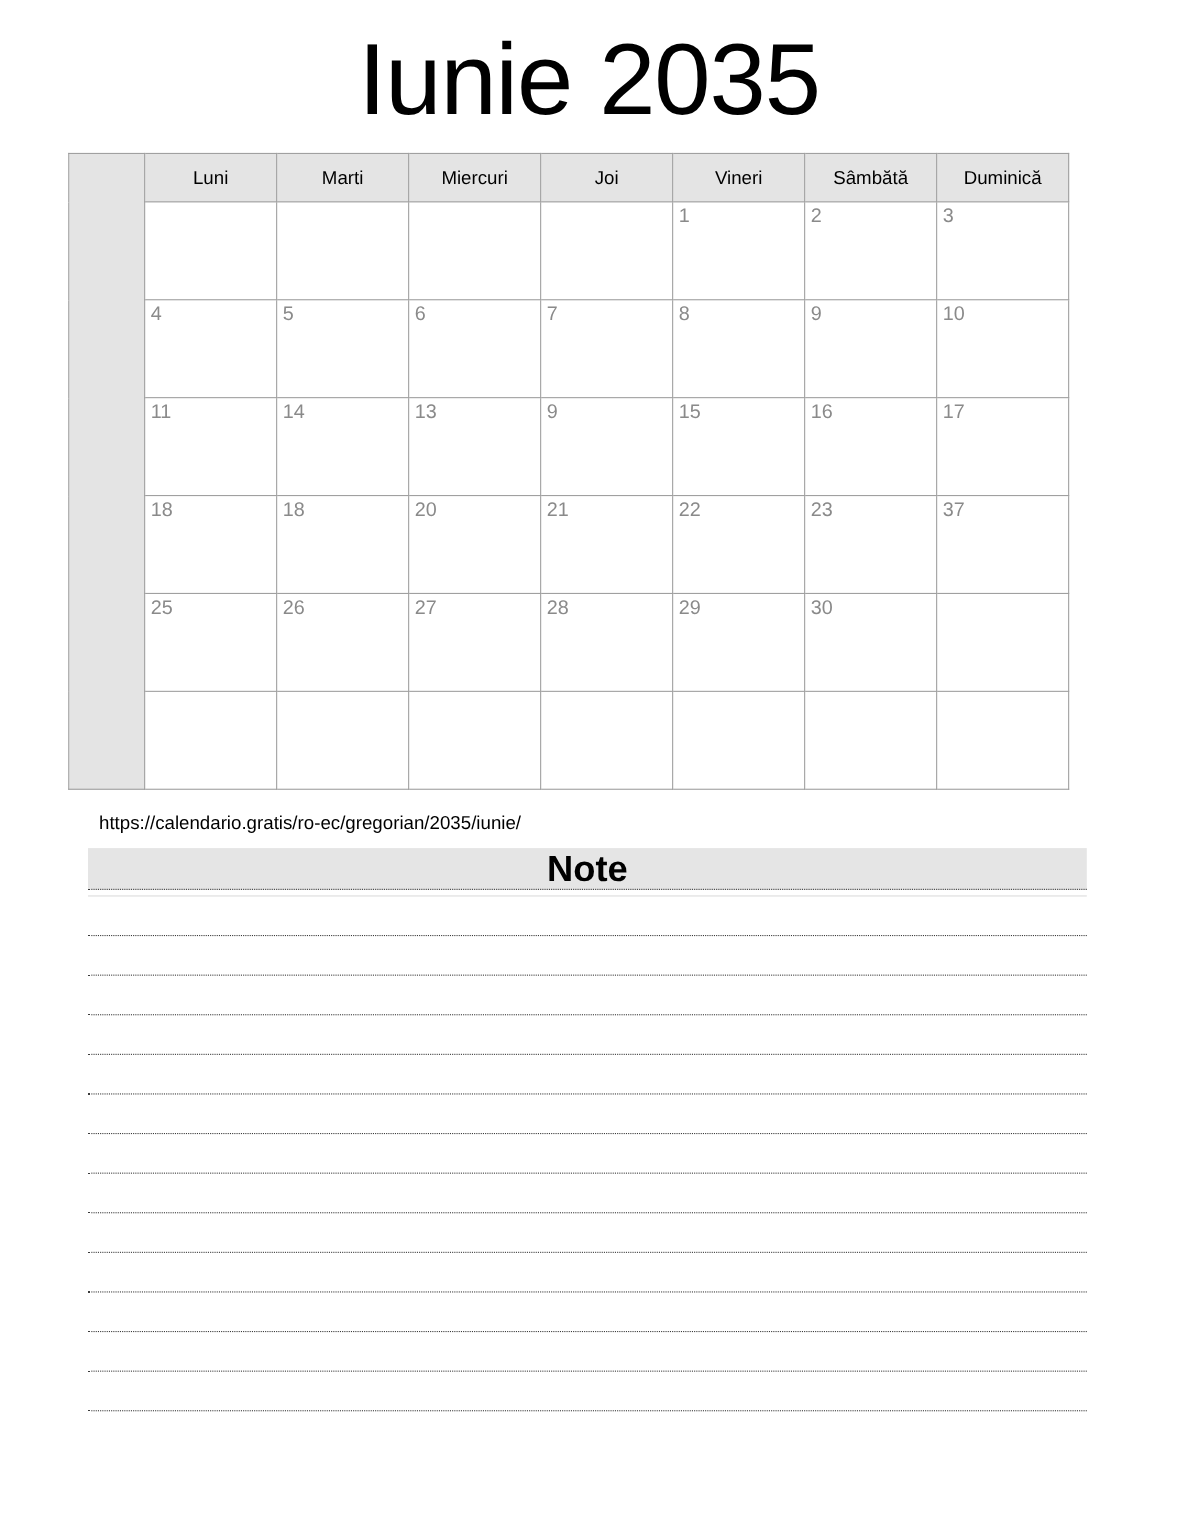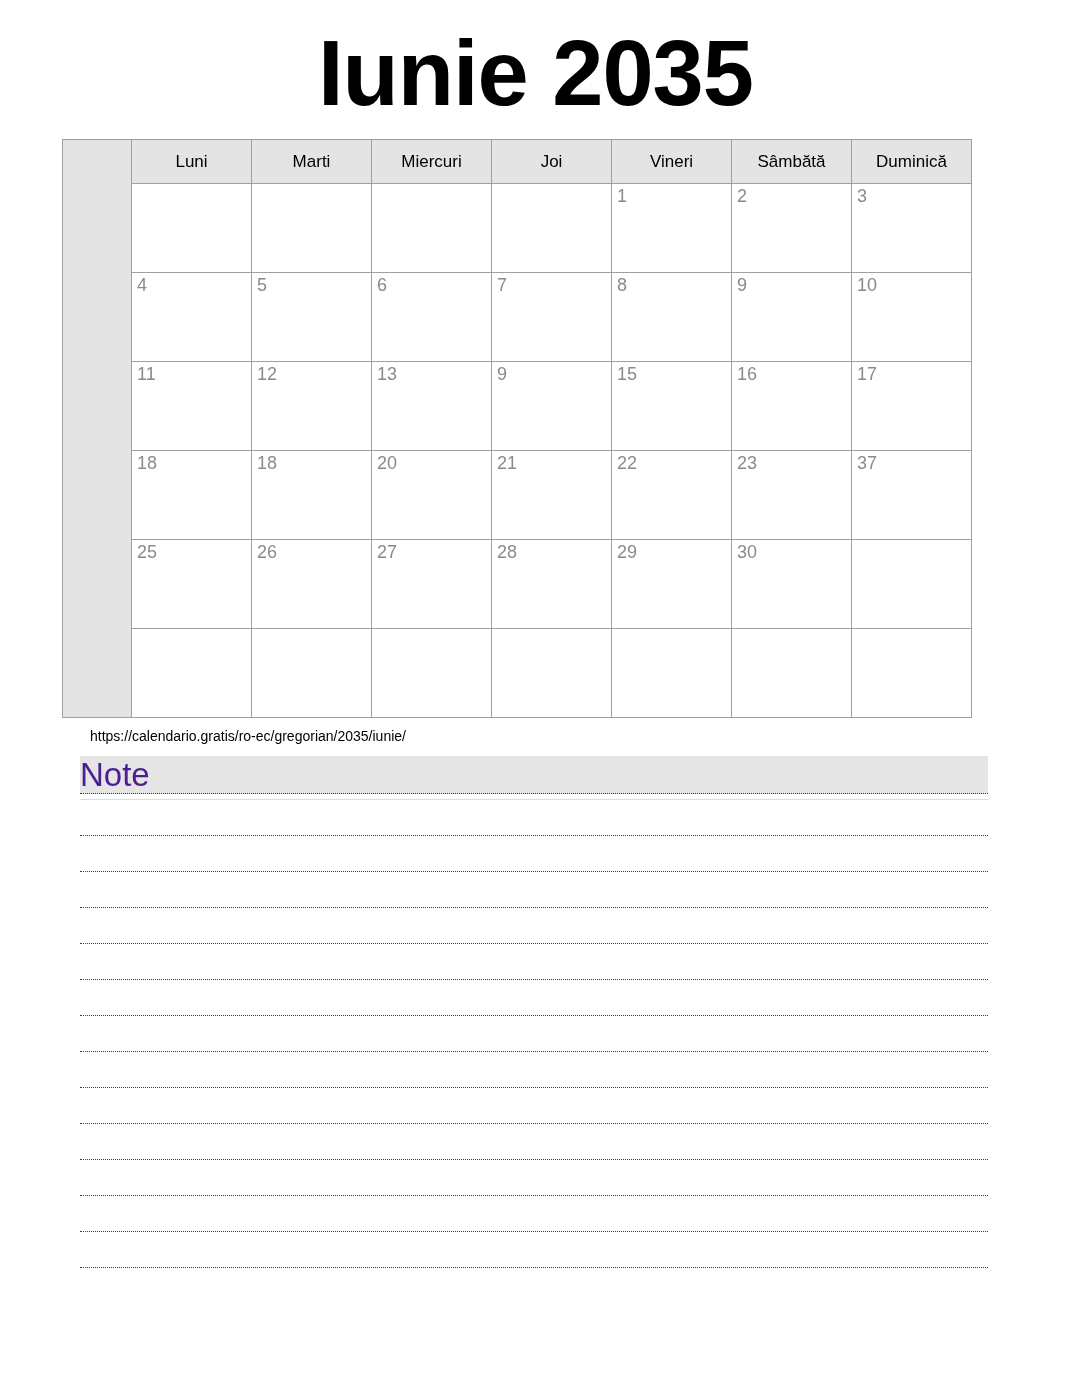--- a/index.html
+++ b/index.html
@@ -16,21 +16,21 @@
     height: 1386px;
     margin: 0 auto;
     background: #fff;
     overflow: hidden;
   }
   
   h1.page-title {
     margin: 0;
     padding-top: 22px;
     font-size: 92px;
-    font-weight: 700;
+    font-weight: 400;
     line-height: 1.12;
     text-align: center;
     letter-spacing: -1px;
     color: #000;
   }
   
   .calendar-wrap {
     margin: 14px 0 0 62px;
     width: 888px;
   }
@@ -60,38 +60,38 @@
     height: 84px;
     vertical-align: top;
     text-align: left;
     padding: 2px 2px 2px 5px;
     font-size: 18px;
     color: var(--day-number, #8a8a8a);
     background: #fff;
   }
   
   .source-url {
-    margin: 10px 0 0 90px;
-    font-size: 14px;
+    margin: 21px 0 0 90px;
+    font-size: 17px;
     color: #000;
   }
   
   .note-section {
     margin: 12px 0 0 80px;
     width: 908px;
   }
   .note-heading {
     height: 37px;
     line-height: 37px;
     background: var(--note-bar-bg, #e5e5e5);
-    text-align: left;
+    text-align: center;
     font-size: 33px;
-    font-weight: 400;
+    font-weight: 700;
     border-bottom: 1px dotted #3a3a3a;
-    color: #4c1d95;
+    color: #000000;
   }
   .note-lines {
     margin-top: 5px;
     border-top: 1px solid #dcdcdc;
   }
   .note-line {
     height: 35px;
     border-bottom: 1px dotted #3a3a3a;
   }
 </style>
@@ -128,21 +128,21 @@
             <td class="day-cell">4</td>
             <td class="day-cell">5</td>
             <td class="day-cell">6</td>
             <td class="day-cell">7</td>
             <td class="day-cell">8</td>
             <td class="day-cell">9</td>
             <td class="day-cell">10</td>
           </tr>
           <tr>
             <td class="day-cell">11</td>
-            <td class="day-cell">12</td>
+            <td class="day-cell">14</td>
             <td class="day-cell">13</td>
             <td class="day-cell">9</td>
             <td class="day-cell">15</td>
             <td class="day-cell">16</td>
             <td class="day-cell">17</td>
           </tr>
           <tr>
             <td class="day-cell">18</td>
             <td class="day-cell">18</td>
             <td class="day-cell">20</td>

